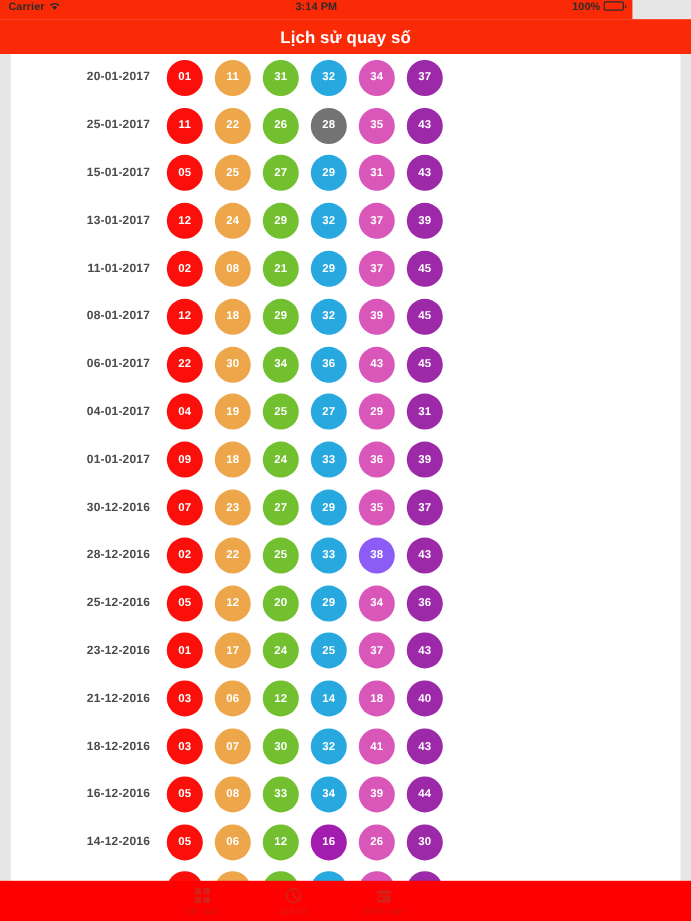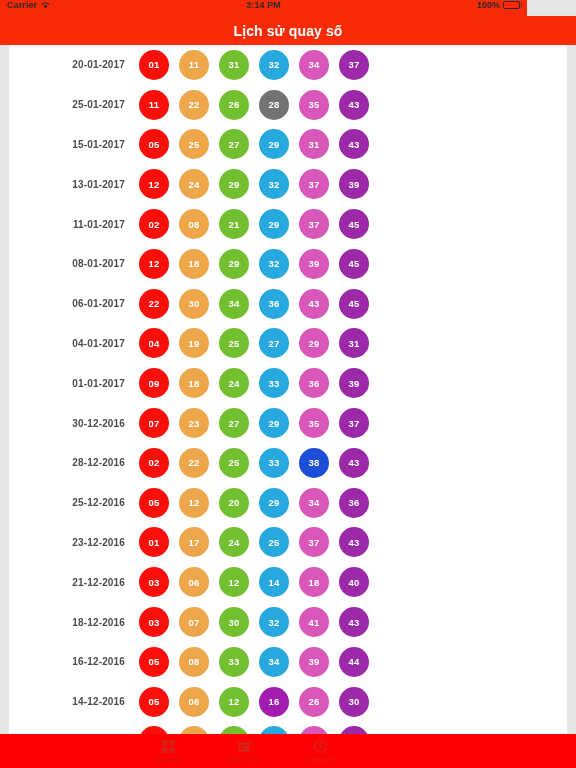--- a/index.html
+++ b/index.html
@@ -271,21 +271,21 @@
             <div class="ball" style="background: rgb(155, 41, 168);">37</div>
           </div>
         </div>
         <div class="row">
           <div class="row-date">28-12-2016</div>
           <div class="balls">
             <div class="ball" style="background: rgb(250, 15, 10);">02</div>
             <div class="ball" style="background: rgb(237, 166, 74);">22</div>
             <div class="ball" style="background: rgb(114, 191, 47);">25</div>
             <div class="ball" style="background: rgb(39, 169, 224);">33</div>
-            <div class="ball" style="background: #1d4ed8;">38</div>
+            <div class="ball" style="background: #8b5cf6;">38</div>
             <div class="ball" style="background: rgb(155, 41, 168);">43</div>
           </div>
         </div>
         <div class="row">
           <div class="row-date">25-12-2016</div>
           <div class="balls">
             <div class="ball" style="background: rgb(250, 15, 10);">05</div>
             <div class="ball" style="background: rgb(237, 166, 74);">12</div>
             <div class="ball" style="background: rgb(114, 191, 47);">20</div>
             <div class="ball" style="background: rgb(39, 169, 224);">29</div>
@@ -367,34 +367,34 @@
         <span class="tab-icon">
           <svg width="13" height="13" viewBox="0 0 13 13">
             <rect x="0" y="0" width="5.5" height="5.5" rx="0.6" fill="#d8201a"></rect>
             <rect x="7.5" y="0" width="5.5" height="5.5" rx="0.6" fill="#d8201a"></rect>
             <rect x="0" y="7.5" width="5.5" height="5.5" rx="0.6" fill="#d8201a"></rect>
             <rect x="7.5" y="7.5" width="5.5" height="5.5" rx="0.6" fill="#d8201a"></rect>
           </svg>
         </span>
         <span class="tab-label">Kết quả</span>
       </div>
+      <div class="tab active">
+        <span class="tab-icon">
+          <svg width="13" height="13" viewBox="0 0 13 13">
+            <circle cx="6.5" cy="6.5" r="5.8" fill="none" stroke="#d8201a" stroke-width="1.5"></circle>
+            <path d="M6.5 3.2 V6.8 L9.1 8.2" fill="none" stroke="#d8201a" stroke-width="1.5" stroke-linecap="round"></path>
+          </svg>
+        </span>
+        <span class="tab-label">Lịch sử</span>
+      </div>
       <div class="tab">
         <span class="tab-icon">
           <svg width="14" height="12" viewBox="0 0 14 12">
             <path d="M0.6 1 H13.4 L12.6 4 H1.4 Z" fill="#d8201a"></path>
             <rect x="1.4" y="5" width="11.2" height="6.2" rx="0.8" fill="#d8201a"></rect>
             <rect x="2.8" y="6.4" width="3.4" height="2.4" fill="#fe0000"></rect>
           </svg>
         </span>
         <span class="tab-label">Điểm bán</span>
       </div>
-      <div class="tab active">
-        <span class="tab-icon">
-          <svg width="13" height="13" viewBox="0 0 13 13">
-            <circle cx="6.5" cy="6.5" r="5.8" fill="none" stroke="#d8201a" stroke-width="1.5"></circle>
-            <path d="M6.5 3.2 V6.8 L9.1 8.2" fill="none" stroke="#d8201a" stroke-width="1.5" stroke-linecap="round"></path>
-          </svg>
-        </span>
-        <span class="tab-label">Lịch sử</span>
-      </div>
     </div>
 
 </div>
 
 </body></html>

